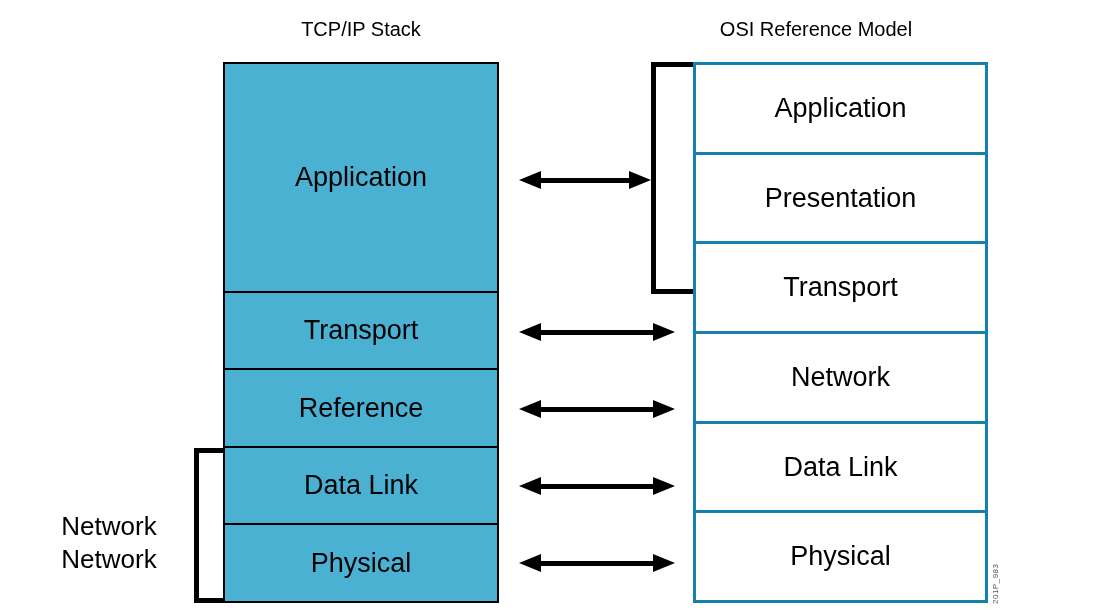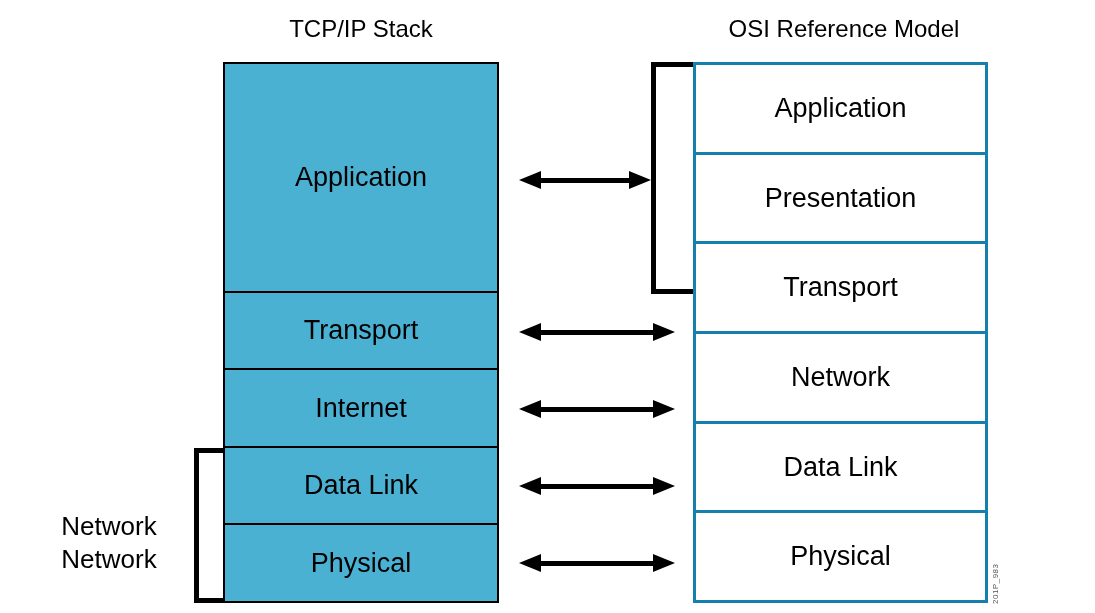--- a/index.html
+++ b/index.html
@@ -20,28 +20,28 @@
     width: 1095px;
     height: 613px;
     background: var(--background);
     overflow: hidden;
   }
 
   
   .col-title {
     position: absolute;
     top: 14px;
-    font-size: 24px;
+    font-size: 20px;
     line-height: 30px;
     text-align: center;
     color: var(--ink);
     white-space: nowrap;
   }
   .tcp-title { left: 223px; width: 276px; }
-  .osi-title { left: 680px; width: 328px; }
+  .osi-title { left: 652px; width: 328px; }
 
   
   .tcp-box {
     position: absolute;
     left: 223px; top: 62px;
     width: 276px; height: 541px;
     border: 2px solid var(--ink);
     background: var(--tcpip-fill);
     display: flex;
     flex-direction: column;
@@ -137,21 +137,21 @@
   <div class="col-title osi-title">OSI Reference Model</div>
 
   <div class="tcp-box">
     <div class="tcp-row tall">
       <span>Application</span>
     </div>
     <div class="tcp-row">
       <span>Transport</span>
     </div>
     <div class="tcp-row">
-      <span>Internet</span>
+      <span>Reference</span>
     </div>
     <div class="tcp-row">
       <span>Data Link</span>
     </div>
     <div class="tcp-row">
       <span>Physical</span>
     </div>
   </div>
 
   <div class="osi-box">

